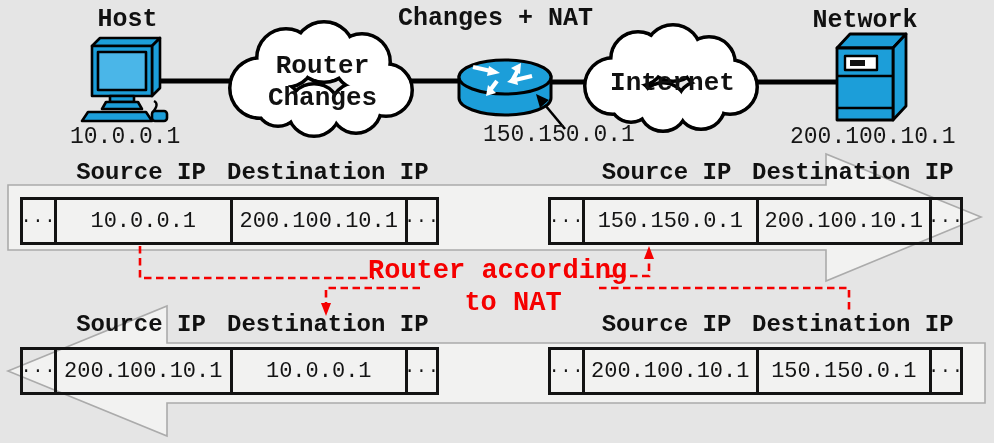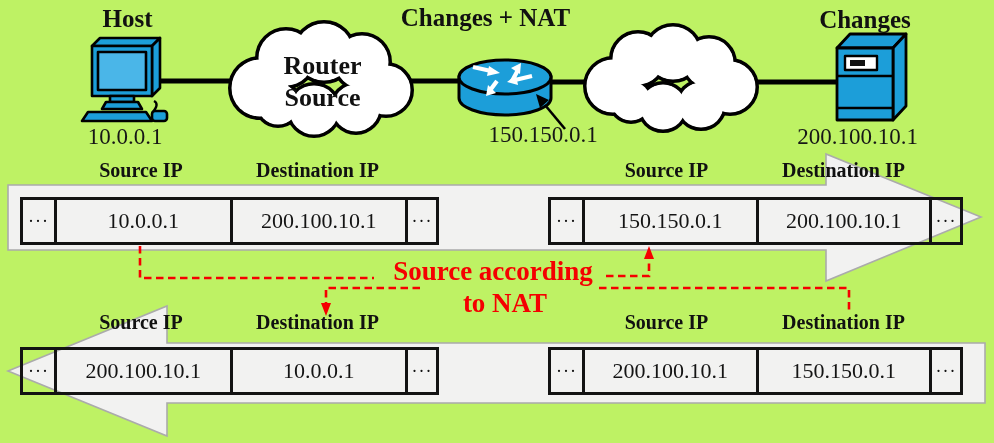--- a/index.html
+++ b/index.html
@@ -1,23 +1,23 @@
 <!DOCTYPE html>
 <html><head>
 <meta charset="utf-8">
 <style>
   html,body{margin:0;padding:0;background:#ffffff;}
-  .stage{position:relative;width:994px;height:443px;background:#bef264;
-         font-family:Liberation Serif, serif;color:#111;overflow:hidden;}
+  .stage{position:relative;width:994px;height:443px;background:#e5e5e5;
+         font-family:Liberation Mono, monospace;color:#111;overflow:hidden;}
   .abs{position:absolute;}
   svg.layer{position:absolute;left:0;top:0;}
   .title{font-weight:700;font-size:25px;text-align:center;white-space:nowrap;}
   .ip{font-size:23px;text-align:center;white-space:nowrap;color:#161616;}
   .cloud-label{font-weight:700;font-size:26px;line-height:32px;text-align:center;}
-  .hdr{font-weight:700;font-size:20px;text-align:center;white-space:nowrap;}
+  .hdr{font-weight:700;font-size:24px;text-align:center;white-space:nowrap;}
   .packet{display:flex;border:3px solid #131313;box-sizing:border-box;height:48px;}
   .pcell{display:flex;align-items:center;justify-content:center;
          font-size:22px;color:#141414;border-left:3px solid #131313;box-sizing:border-box;}
   .pcell:first-child{border-left:0;}
   .w-dots{width:31px;font-size:18px;letter-spacing:1px;}
   .w-ip{flex:1;}
   .nat-note{color:#f50000;font-weight:700;font-size:27px;text-align:center;white-space:nowrap;}
 </style>
 </head>
 <body>
@@ -129,29 +129,30 @@
     </g>
 
     <g>
       <line x1="565" y1="129" x2="545" y2="105" stroke="#000" stroke-width="2.6"></line>
       <polygon points="536,94 549,100 540,108" fill="#000"></polygon>
     </g>
   </svg>
 
   <div class="abs title" style="left:75px;top:5px;width:105px;">Host</div>
   <div class="abs title" style="left:398px;top:4px;width:175px;">Changes + NAT</div>
-  <div class="abs title" style="left:800px;top:6px;width:130px;">Changes</div>
+  <div class="abs title" style="left:800px;top:6px;width:130px;">Network</div>
   <div class="abs ip" style="left:70px;top:124px;width:110px;">10.0.0.1</div>
   <div class="abs ip" style="left:483px;top:122px;width:120px;">150.150.0.1</div>
   <div class="abs ip" style="left:790px;top:124px;width:135px;">200.100.10.1</div>
 
   <div class="abs cloud-label" style="left:240px;top:50px;width:165px;">
     <div>Router</div>
-    <div>Source</div>
+    <div>Changes</div>
   </div>
+  <div class="abs cloud-label" style="left:595px;top:67px;width:155px;">Internet</div>
 
   <div class="abs hdr" style="left:52px;top:159px;width:178px;">Source IP</div>
   <div class="abs hdr" style="left:227px;top:159px;width:181px;">Destination IP</div>
   <div class="abs hdr" style="left:578px;top:159px;width:177px;">Source IP</div>
   <div class="abs hdr" style="left:752px;top:159px;width:183px;">Destination IP</div>
 
   <div class="abs hdr" style="left:52px;top:311px;width:178px;">Source IP</div>
   <div class="abs hdr" style="left:227px;top:311px;width:181px;">Destination IP</div>
   <div class="abs hdr" style="left:578px;top:311px;width:177px;">Source IP</div>
   <div class="abs hdr" style="left:752px;top:311px;width:183px;">Destination IP</div>
@@ -177,16 +178,16 @@
     <div class="pcell w-dots">···</div>
   </div>
 
   <div class="abs packet" style="left:548px;top:347px;width:415px;">
     <div class="pcell w-dots">···</div>
     <div class="pcell w-ip">200.100.10.1</div>
     <div class="pcell w-ip">150.150.0.1</div>
     <div class="pcell w-dots">···</div>
   </div>
 
-  <div class="abs nat-note" style="left:368px;top:256px;width:250px;">Source according</div>
-  <div class="abs nat-note" style="left:380px;top:288px;width:250px;text-align:center;">to NAT</div>
+  <div class="abs nat-note" style="left:368px;top:256px;width:250px;">Router according</div>
+  <div class="abs nat-note" style="left:388px;top:288px;width:250px;text-align:center;">to NAT</div>
 
 </div>
 
 </body></html>

